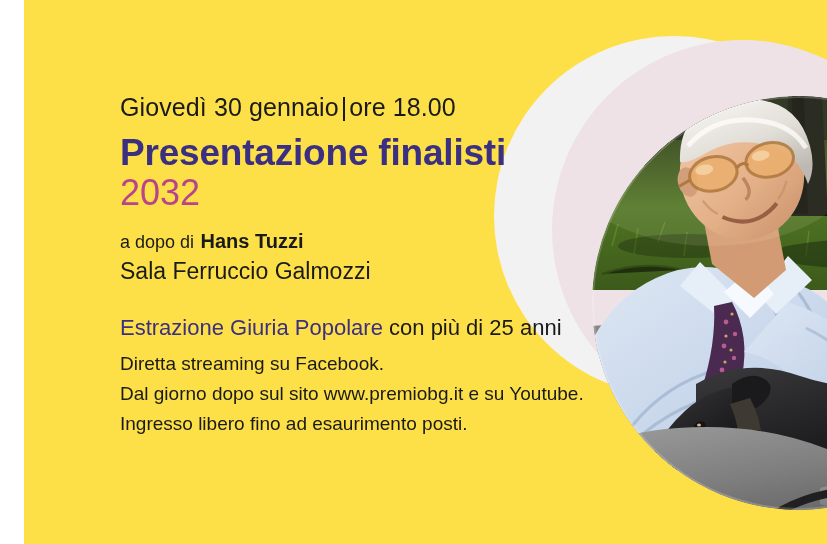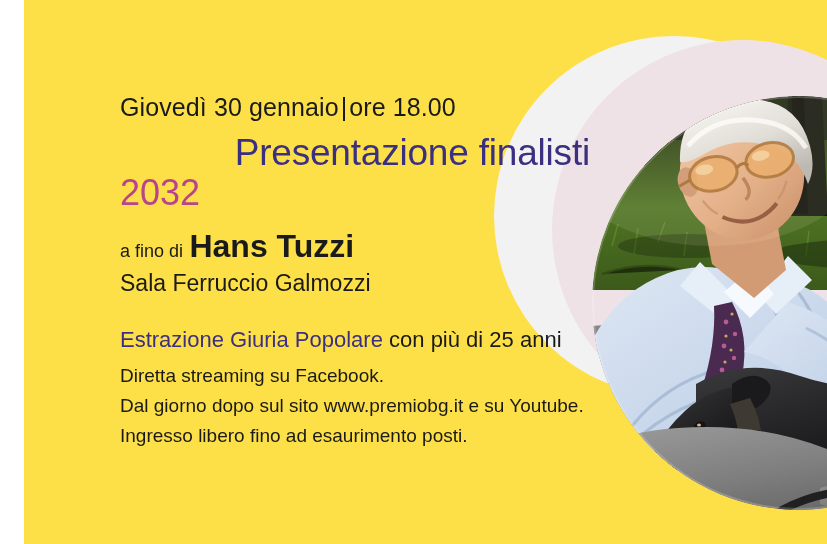--- a/index.html
+++ b/index.html
@@ -64,26 +64,25 @@
     color: #1a1a1a;
     letter-spacing: 0.1px;
     line-height: 1.22;
     white-space: nowrap;
   }
   .line-date .sep { color: #1a1a1a; padding: 0 2px; }
 
   .title-main {
     margin-top: 11px;
     font-size: 37px;
-    font-weight: 400;
+    font-weight: 700;
     color: #3b2f82;
     line-height: 1.0;
     letter-spacing: -0.2px;
     white-space: nowrap;
-    text-align: right;
   }
   .title-year {
     margin-top: 3px;
     font-size: 36px;
     font-weight: 400;
     color: #b8458c;
     line-height: 1.05;
     letter-spacing: 0px;
   }
 
@@ -96,21 +95,21 @@
     font-weight: 400;
     line-height: 1.33;
     white-space: nowrap;
   }
   .venue-line.curator { font-size: 23px; }
   .venue-line .small-pref {
     font-size: 18px;
     font-weight: 400;
   }
   .venue-line .curator-name {
-    font-size: 32px;
+    font-size: 20px;
     font-weight: 700;
   }
 
   .block-info {
     margin-top: 28px;
   }
   .info-highlight-line {
     font-size: 22px;
     line-height: 1.3;
     color: #1a1a1a;
@@ -345,21 +344,21 @@
 
     <div class="line-date">
       <span>Giovedì 30 gennaio</span><span class="sep">|</span><span>ore 18.00</span>
     </div>
 
     <div class="title-main">Presentazione finalisti</div>
     <div class="title-year">2032</div>
 
     <div class="block-venue">
       <div class="venue-line curator">
-        <span class="small-pref">a fino di</span>
+        <span class="small-pref">a dopo di</span>
         <span class="curator-name">Hans Tuzzi</span>
       </div>
       <div class="venue-line">Sala Ferruccio Galmozzi</div>
     </div>
 
     <div class="block-info">
       <div class="info-highlight-line">
         <span class="hl">Estrazione Giuria Popolare</span>
         <span>con più di 25 anni</span>
       </div>

